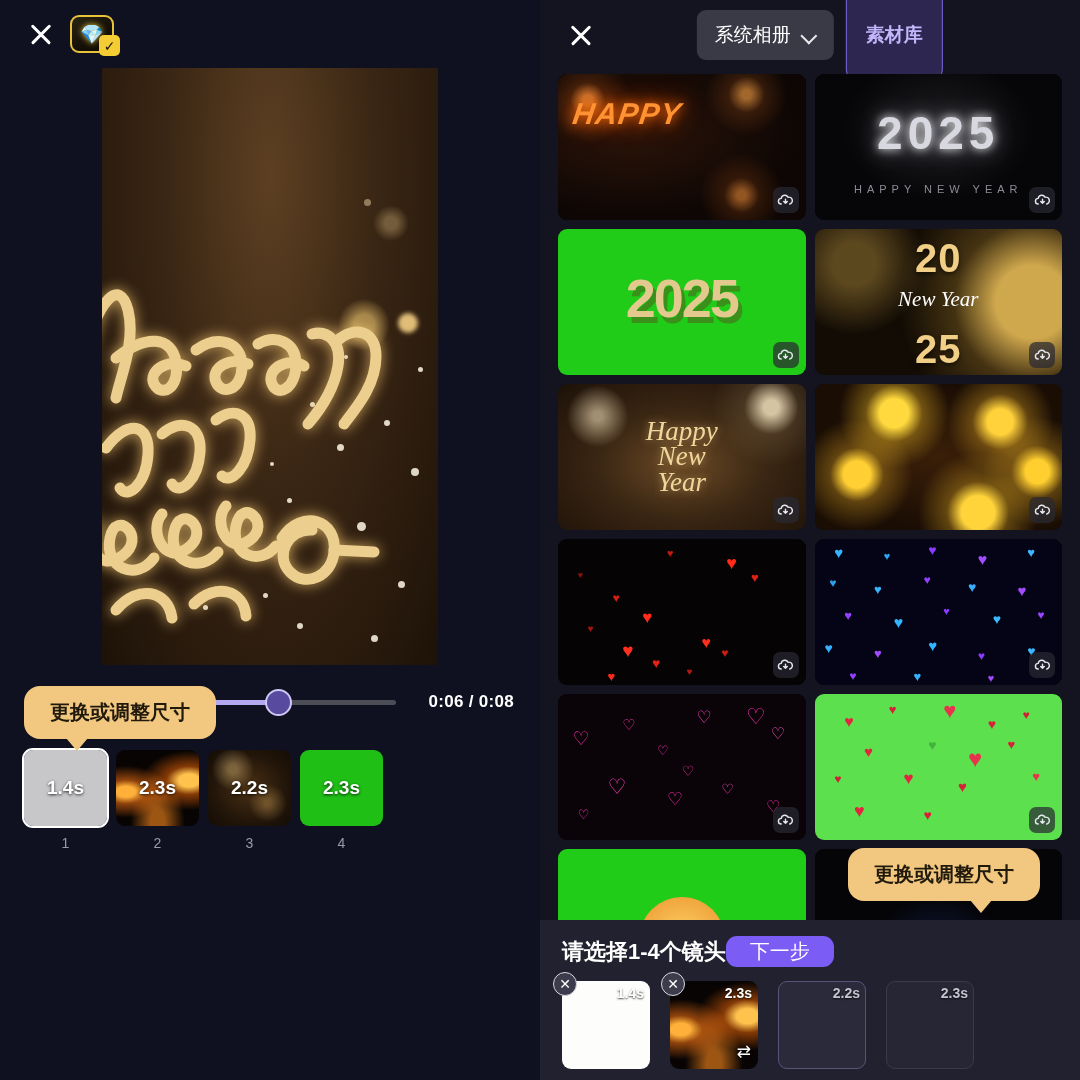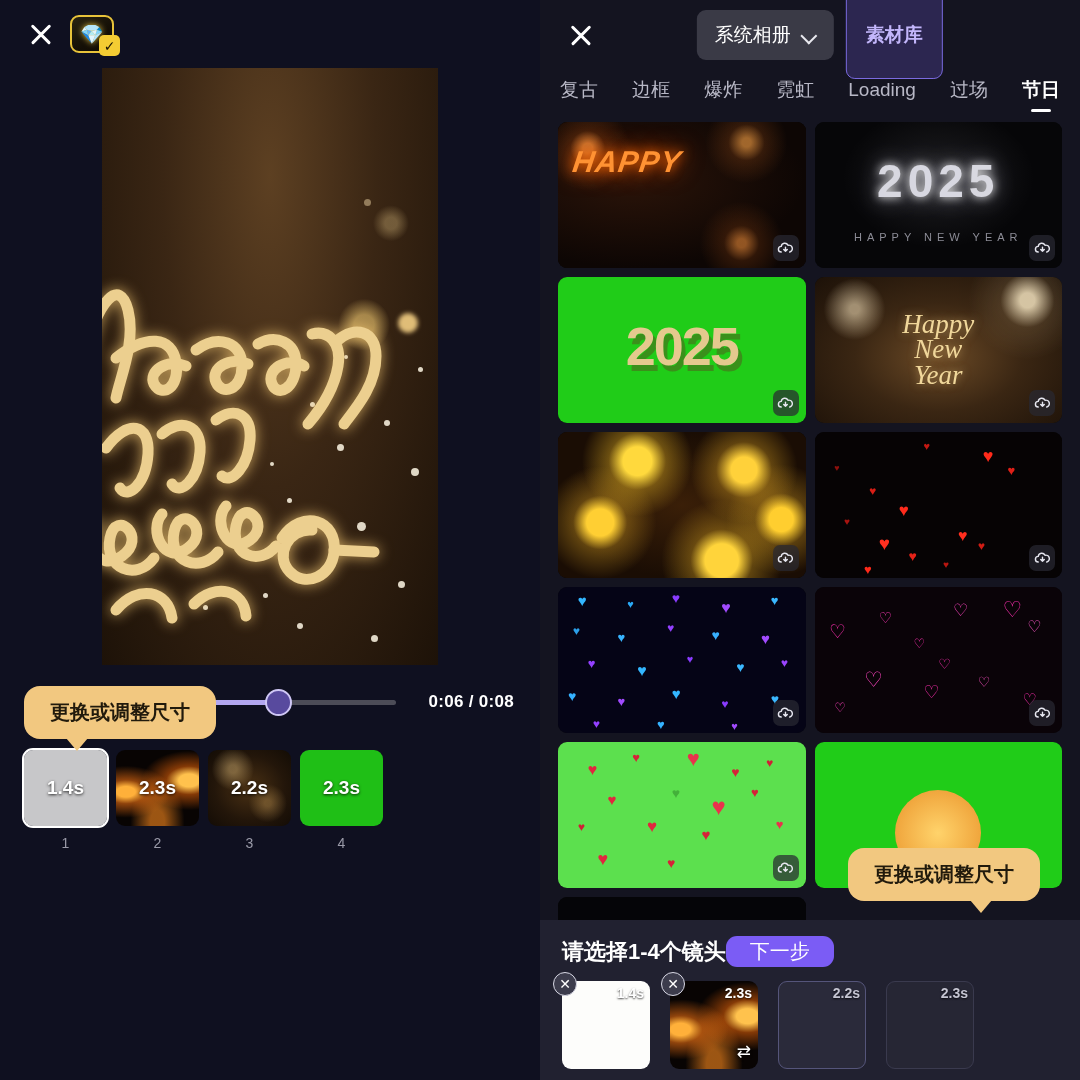--- a/index.html
+++ b/index.html
@@ -492,29 +492,20 @@
       <div class="close-x"></div>
       <div class="seg-group">
         <div class="seg-album">
           <span>系统相册</span>
           <span class="chev"></span>
         </div>
         <button class="seg-lib">素材库</button>
       </div>
     </div>
 
-    <div class="cat-tabs">
-      <div class="cat-tab">复古</div>
-      <div class="cat-tab">边框</div>
-      <div class="cat-tab">爆炸</div>
-      <div class="cat-tab">霓虹</div>
-      <div class="cat-tab">Loading</div>
-      <div class="cat-tab">过场</div>
-      <div class="cat-tab on">节日</div>
-    </div>
 
     <div class="grid">
 
       <div class="cell">
         <div class="art-fireworks"></div>
         <div class="txt-happy">HAPPY</div>
         <div class="dl-icon">
           <svg viewBox="0 0 24 24" fill="none" stroke="#e6e6ef" stroke-width="2" stroke-linecap="round" stroke-linejoin="round">
             <path d="M6 17a4 4 0 010-8 5 5 0 019.5-1.5A4 4 0 1118 17"></path>
               <path d="M12 10v6m0 0l-2.5-2.5M12 16l2.5-2.5"></path>
@@ -538,20 +529,32 @@
         <div class="art-green"></div>
         <div class="g-2025">2025</div>
         <div class="dl-icon">
           <svg viewBox="0 0 24 24" fill="none" stroke="#e6e6ef" stroke-width="2" stroke-linecap="round" stroke-linejoin="round">
             <path d="M6 17a4 4 0 010-8 5 5 0 019.5-1.5A4 4 0 1118 17"></path>
               <path d="M12 10v6m0 0l-2.5-2.5M12 16l2.5-2.5"></path>
           </svg>
         </div>
       </div>
 
+      <div class="cell">
+        <div class="art-goldny"></div>
+        <div class="gn-20">20</div>
+        <div class="gn-ny">New Year</div>
+        <div class="gn-25">25</div>
+        <div class="dl-icon">
+          <svg viewBox="0 0 24 24" fill="none" stroke="#e6e6ef" stroke-width="2" stroke-linecap="round" stroke-linejoin="round">
+            <path d="M6 17a4 4 0 010-8 5 5 0 019.5-1.5A4 4 0 1118 17"></path>
+              <path d="M12 10v6m0 0l-2.5-2.5M12 16l2.5-2.5"></path>
+          </svg>
+        </div>
+      </div>
 
       <div class="cell">
         <div class="art-hny"></div>
         <div class="hny-txt">
           <span>Happy</span>
           <span>New</span>
           <span>Year</span>
         </div>
         <div class="dl-icon">
           <svg viewBox="0 0 24 24" fill="none" stroke="#e6e6ef" stroke-width="2" stroke-linecap="round" stroke-linejoin="round">

